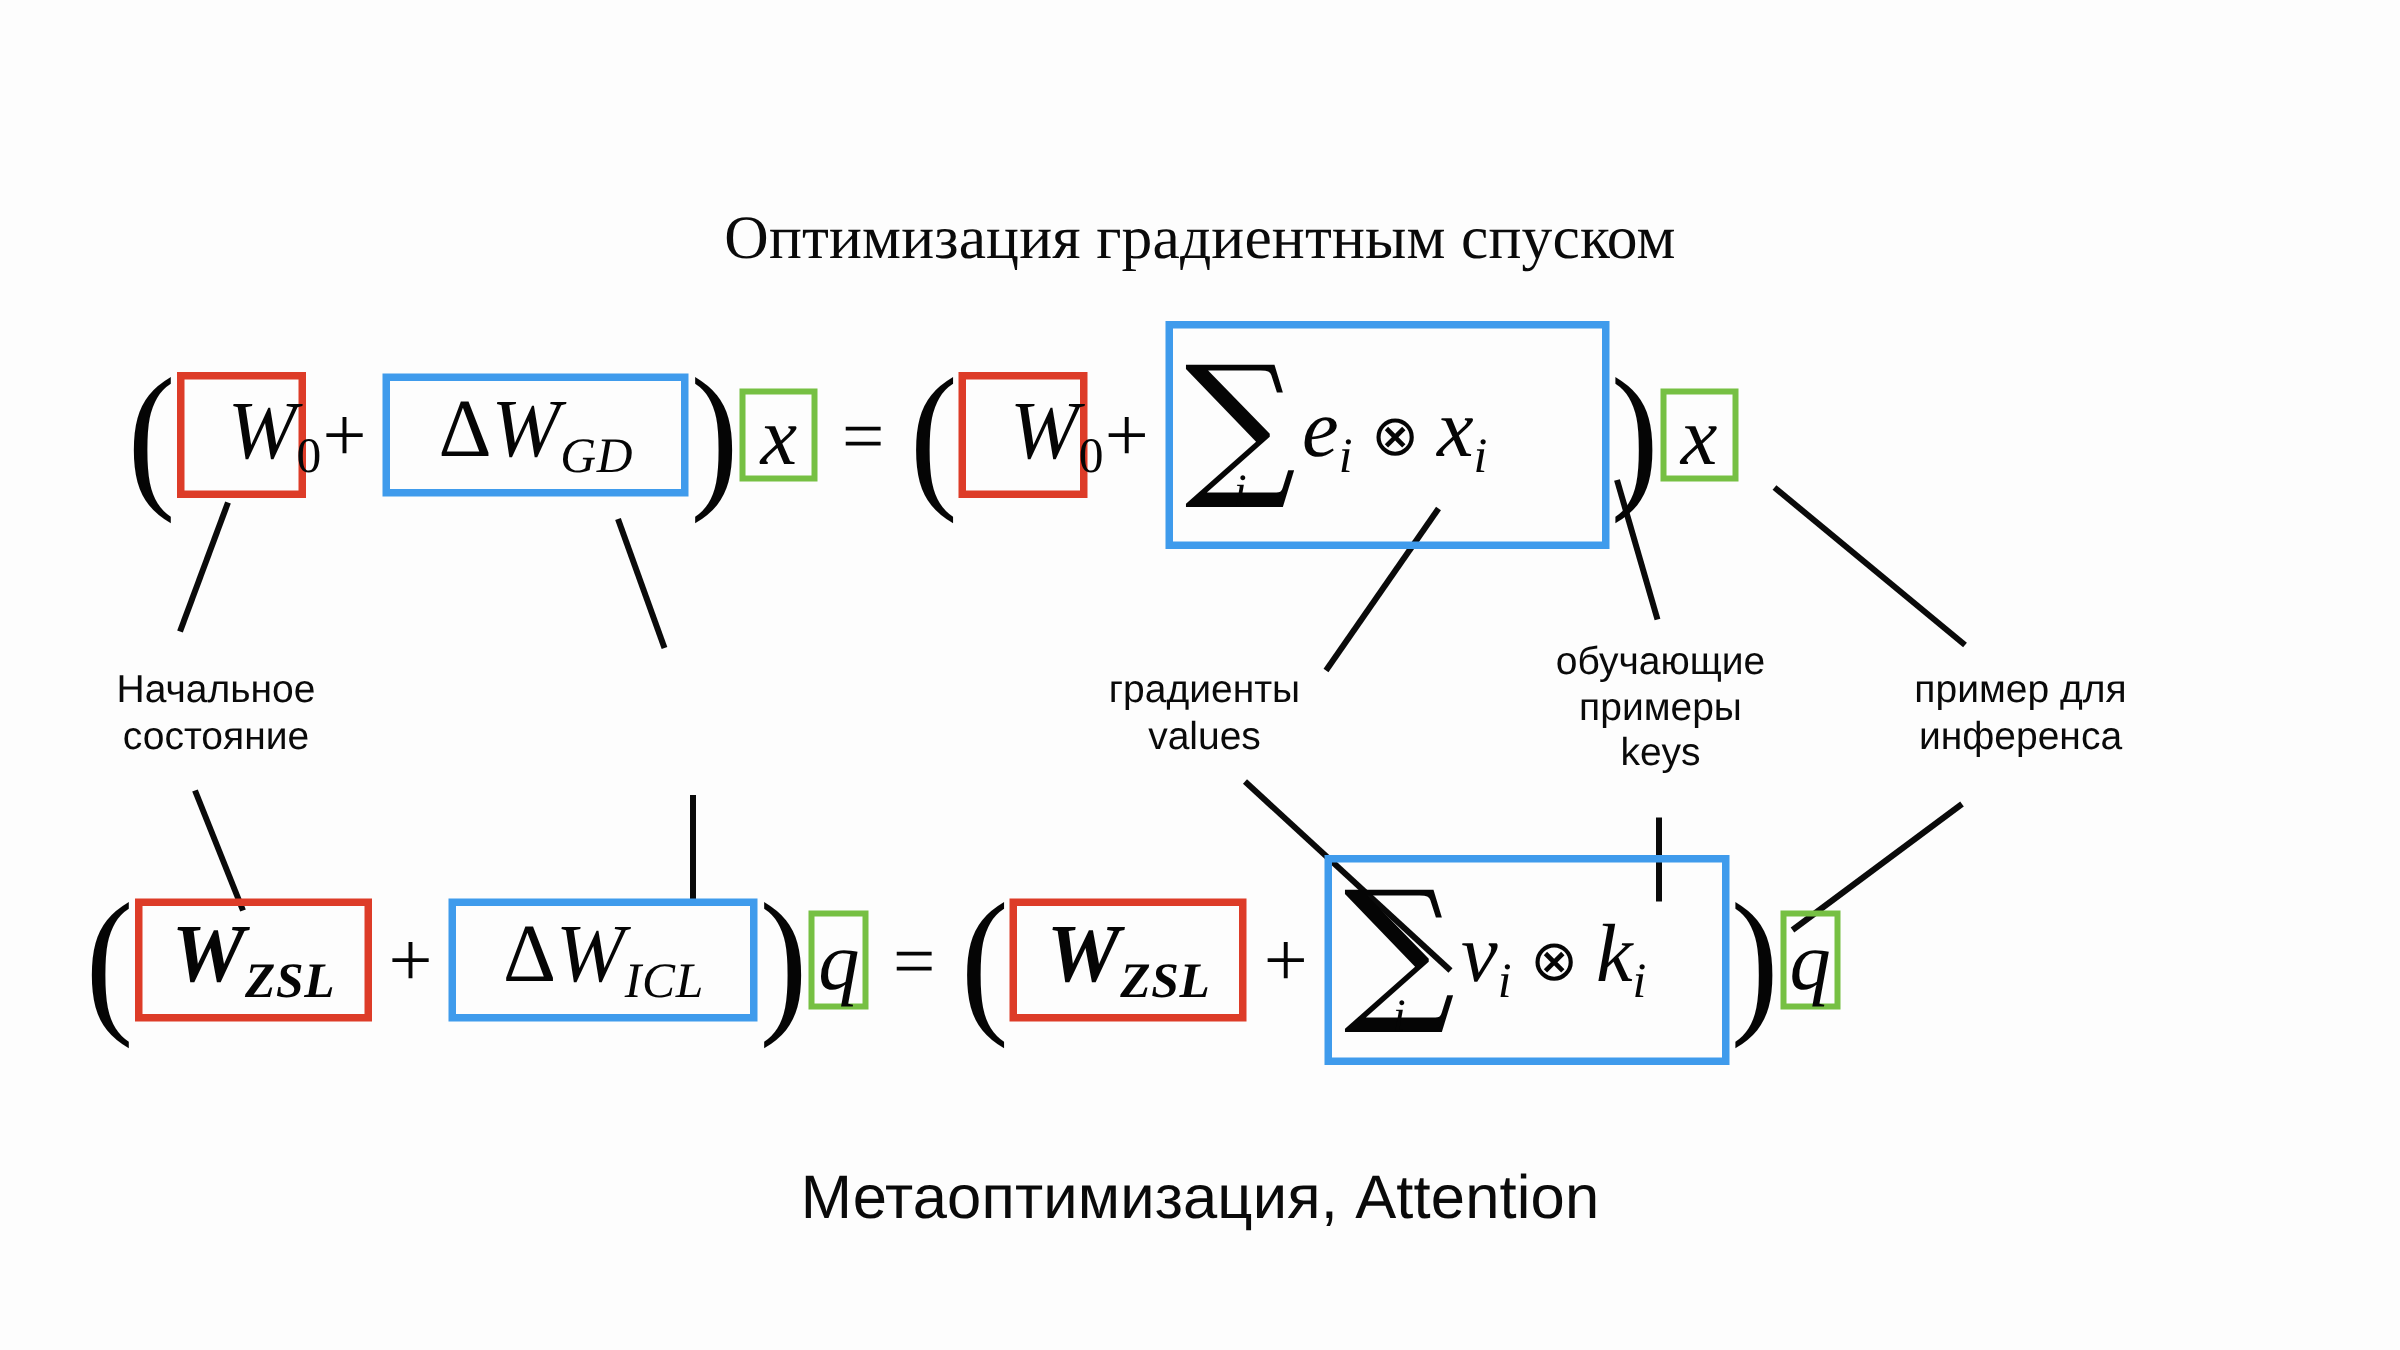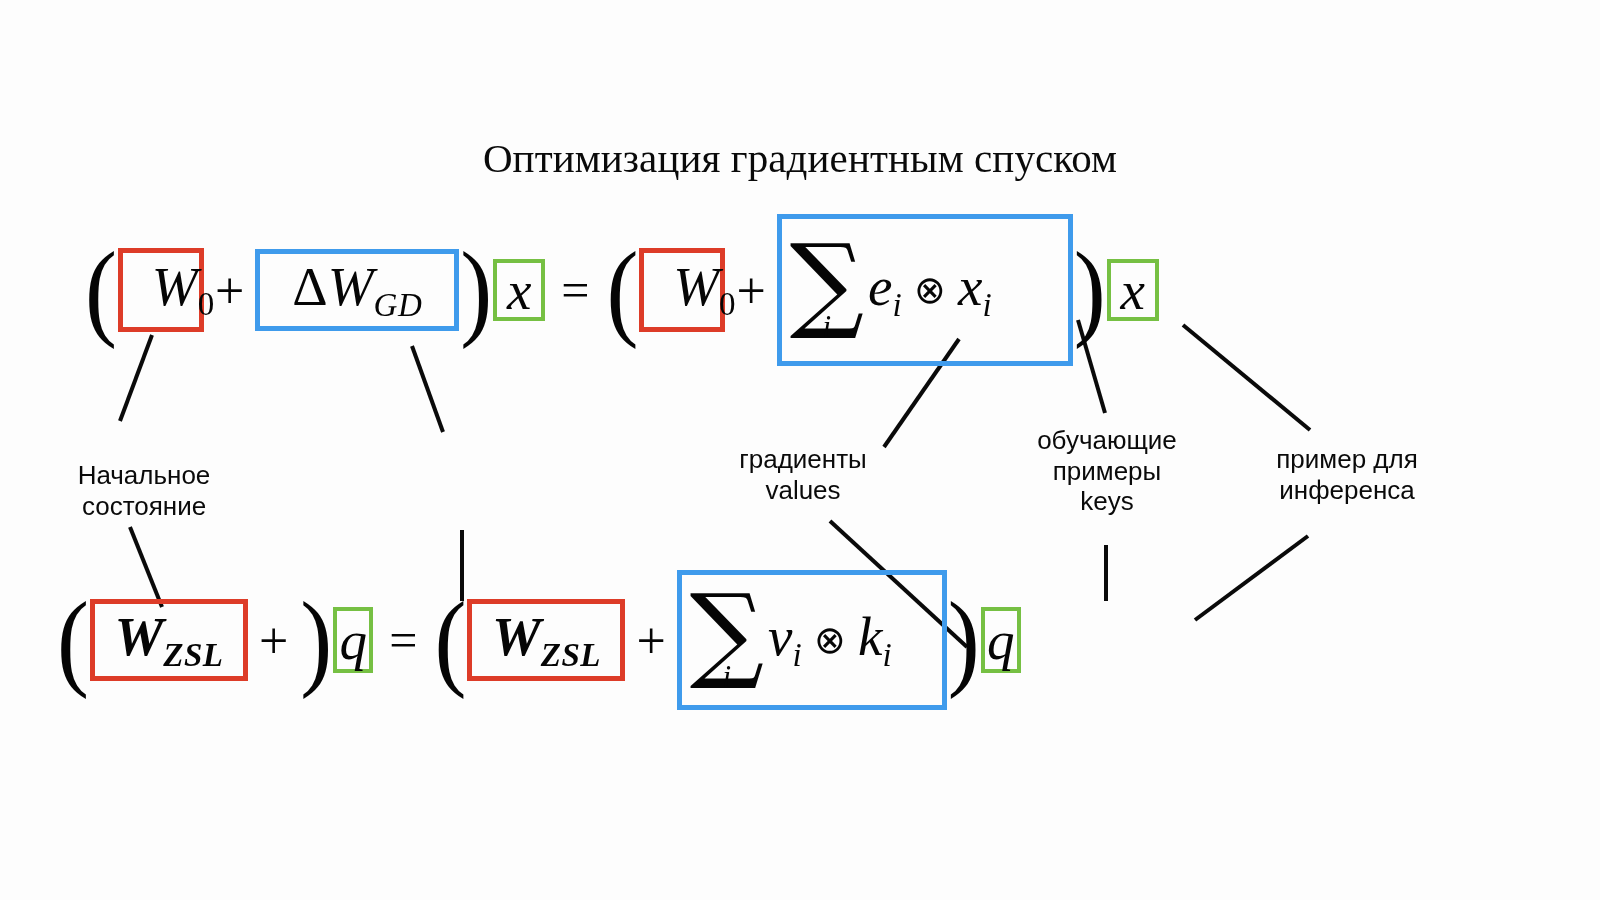--- a/index.html
+++ b/index.html
@@ -162,20 +162,21 @@
     pointer-events: none;
   }
 </style>
 </head>
 <body>
 
 <div id="stage">
 
   <div class="title" id="title-top">Оптимизация градиентным спуском</div>
 
+  <div class="title" id="title-bottom">Метаоптимизация, Attention</div>
 
   <svg id="connectors" viewBox="0 0 1600 900">
     <g stroke="#0a0a0a" stroke-width="4" stroke-linecap="butt" fill="none">
 
       <line x1="152" y1="335" x2="120" y2="421"></line>
 
       <line x1="130" y1="527" x2="162" y2="607"></line>
 
       <line x1="412" y1="346" x2="443" y2="432"></line>
 
@@ -247,20 +248,23 @@
   <div class="mathrow" id="row-bottom">
 
     <span class="paren">(</span>
 
     <span class="box box-red bx-wzsl">
       <span class="mvar"><span>W</span><span class="sub">ZSL</span></span>
     </span>
 
     <span class="op">+</span>
 
+    <span class="box box-blue bx-wicl">
+      <span class="mvar"><span class="delta">Δ</span><span>W</span><span class="sub">ICL</span></span>
+    </span>
 
     <span class="paren">)</span>
 
     <span class="box box-green bx-q">
       <span class="mvar">q</span>
     </span>
 
     <span class="op eq">=</span>
 
     <span class="paren">(</span>
@@ -283,21 +287,21 @@
       </span>
     </span>
 
     <span class="paren">)</span>
 
     <span class="box box-green bx-q">
       <span class="mvar">q</span>
     </span>
   </div>
 
-  <div class="caption" style="left: 37px; top: 460px; width: 214px;">Начальное
+  <div class="caption" style="left: 37px; top: 444px; width: 214px;">Начальное
 состояние</div>
 
 
   <div class="caption" style="left: 714px; top: 444px; width: 178px;">градиенты
 values</div>
 
   <div class="caption" style="left: 1008px; top: 425px; width: 198px;">обучающие
 примеры
 keys</div>
 

